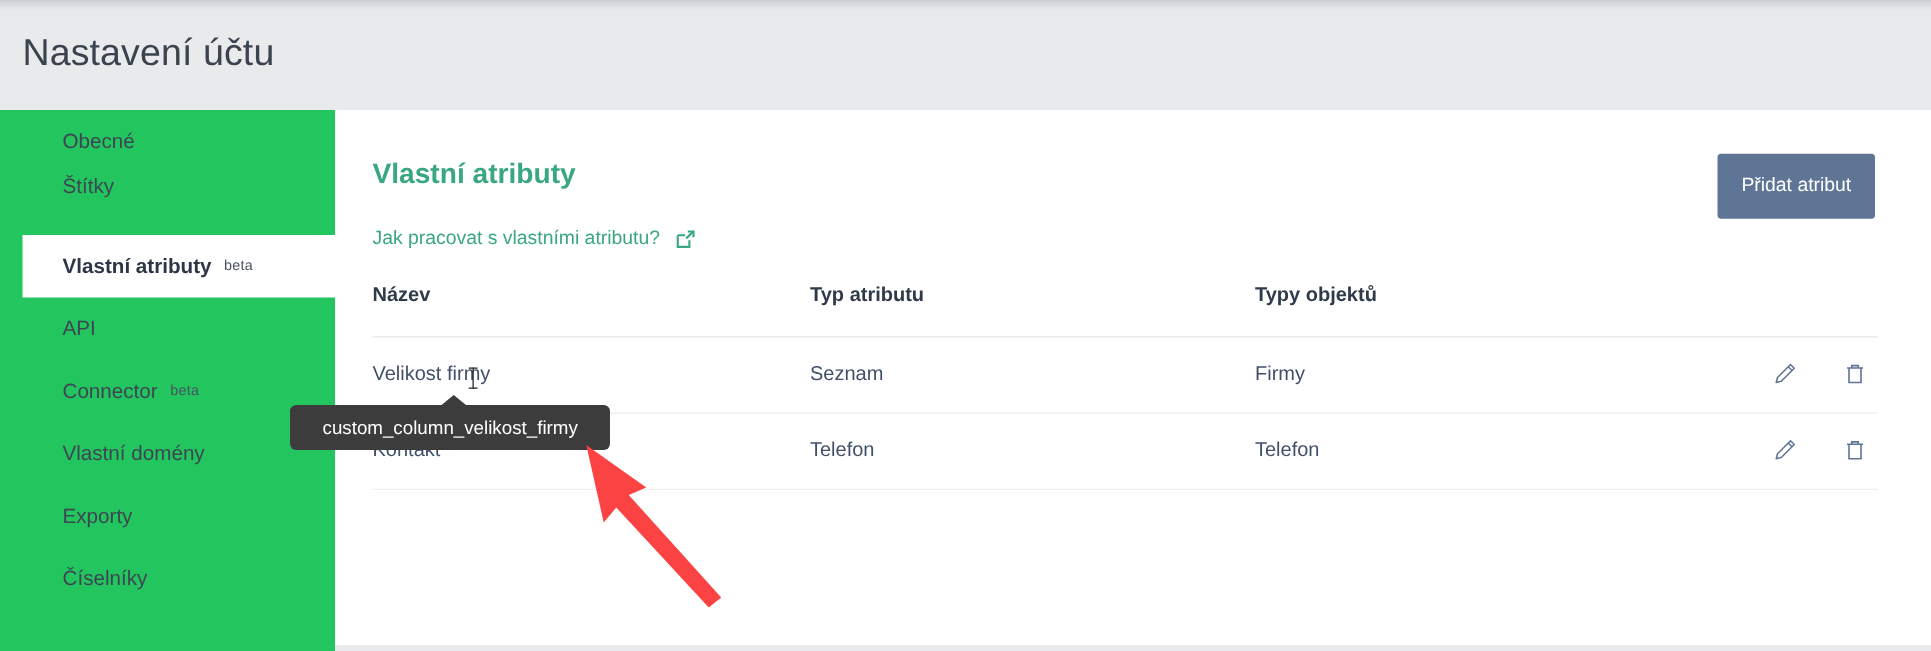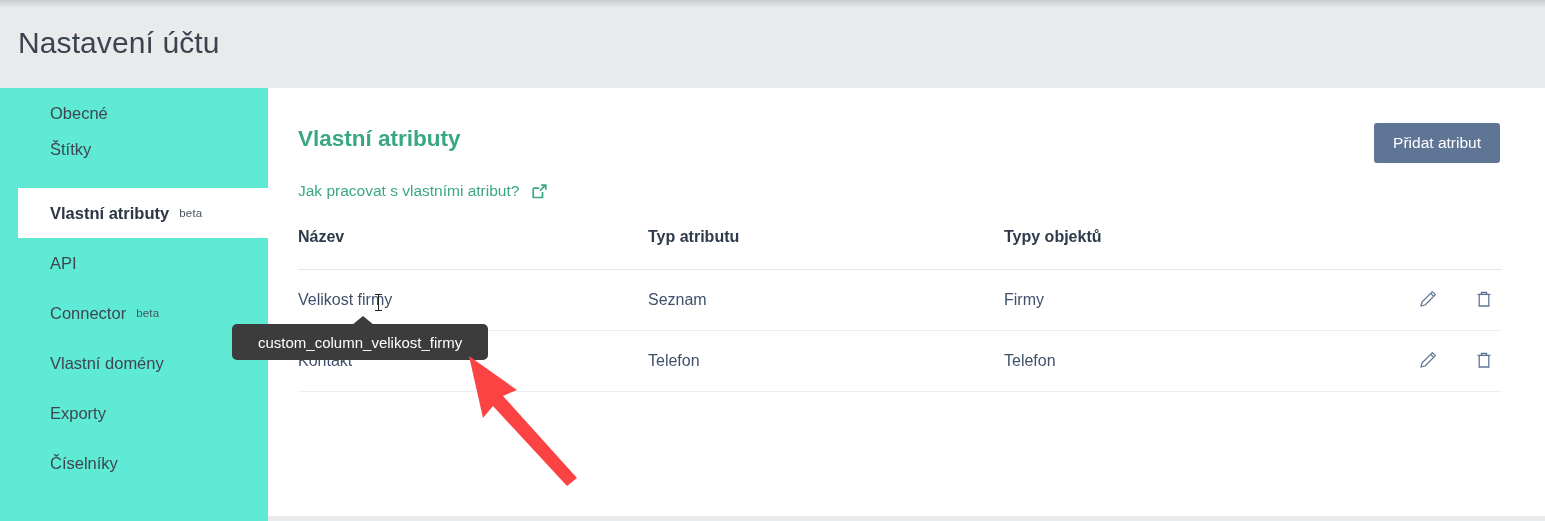--- a/index.html
+++ b/index.html
@@ -45,21 +45,21 @@
     white-space: nowrap;
   }
 
   
   .sidebar {
     position: absolute;
     left: 0;
     top: 88px;
     width: 268px;
     height: 433px;
-    background: #5eead4;
+    background: #22c55e;
   }
   .side-item {
     position: absolute;
     left: 18px;
     width: 250px;
     height: 50px;
     display: flex;
     align-items: center;
     padding-left: 32px;
     box-sizing: border-box;
@@ -120,21 +120,21 @@
     margin-left: 12px;
     width: 17px;
     height: 17px;
     line-height: 0;
   }
 
   .add-btn {
     position: absolute;
     right: 45px;
     top: 35px;
-    height: 40px;
+    height: 52px;
     padding: 0 19px;
     background: #5f7596;
     color: #ffffff;
     font-size: 15.5px;
     border: none;
     border-radius: 3px;
     cursor: pointer;
     font-family: "Liberation Sans", sans-serif;
     white-space: nowrap;
   }
@@ -288,21 +288,21 @@
       <span>Číselníky</span>
     </div>
 
   </div>
 
   <div class="card">
 
     <div class="card-title">Vlastní atributy</div>
 
     <a class="help-link">
-      <span>Jak pracovat s vlastními atribut?</span>
+      <span>Jak pracovat s vlastními atributu?</span>
       <span class="ext-icon">
         <svg width="17" height="17" viewBox="0 0 17 17">
           <path d="M2.2 5.2 h6.0 M2.2 5.2 v9.3 h9.3 v-5.4" fill="none" stroke="#3aa784" stroke-width="1.7"></path>
           <path d="M2.2 5.2 h3.6 v9.3 h5.7 v-3.2" fill="none" stroke="#3aa784" stroke-width="0"></path>
           <path d="M9.0 7.7 L14.6 2.2" fill="none" stroke="#3aa784" stroke-width="1.7"></path>
           <path d="M10.2 2.2 h4.6 v4.6" fill="none" stroke="#3aa784" stroke-width="1.7"></path>
         </svg>
       </span>
     </a>
 

